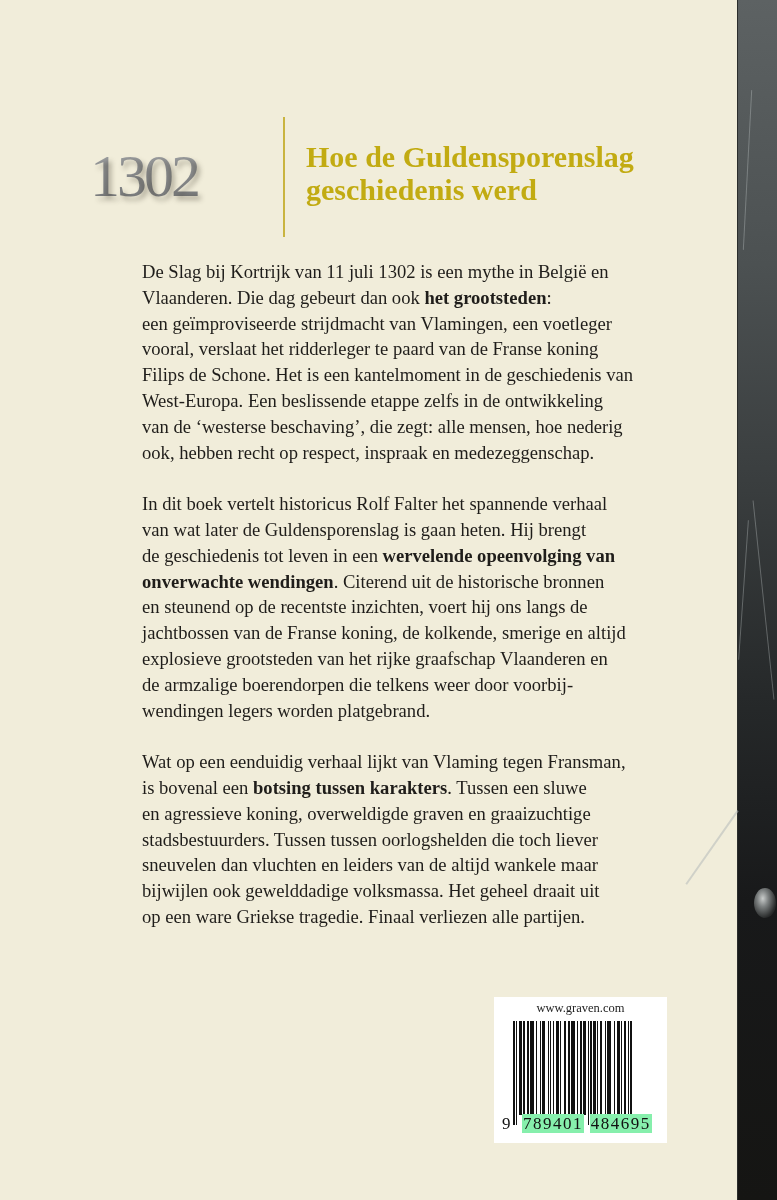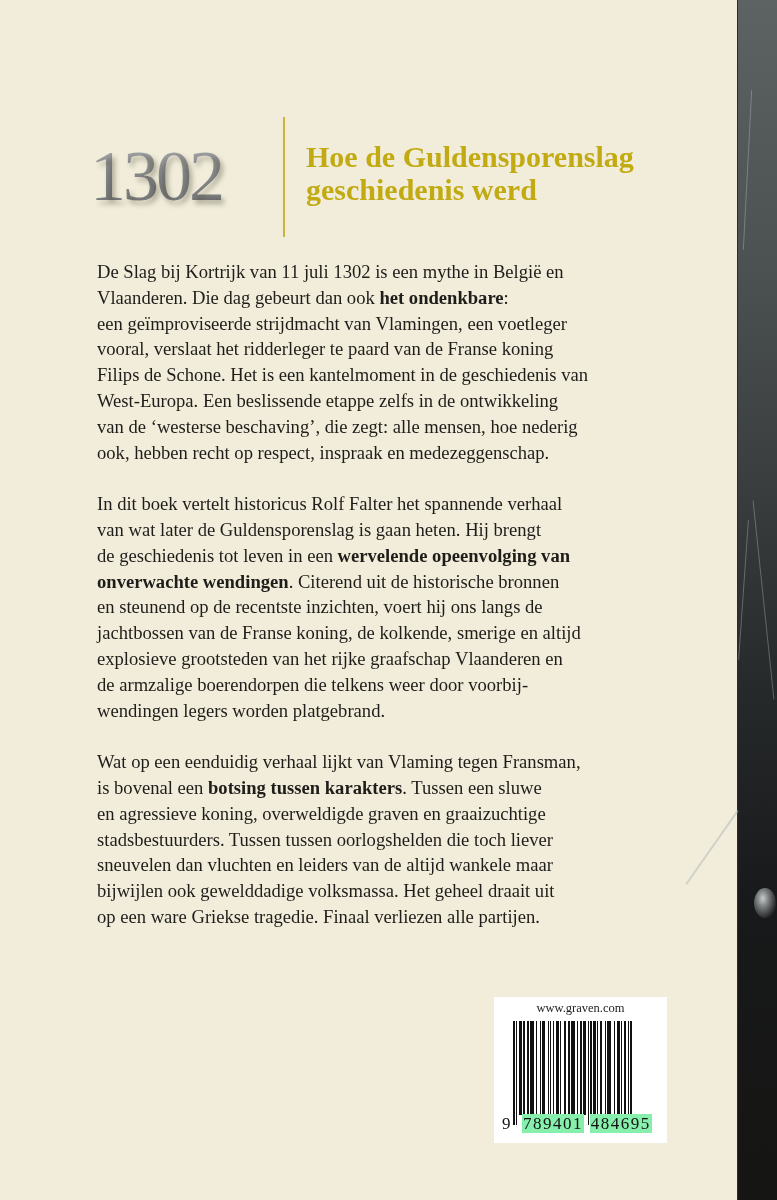--- a/index.html
+++ b/index.html
@@ -27,21 +27,21 @@
     position: absolute; left: 0; top: 810px; width: 2px; height: 90px;
     background: rgba(180,185,185,0.55);
     transform: rotate(35deg); transform-origin: top left;
   }
   .header {
     position: absolute; left: 90px; top: 115px; width: 600px; height: 125px;
   }
   .year {
     position: absolute; left: 0; top: 14px;
     font-family: "Liberation Serif", serif;
-    font-size: 72px; line-height: 94px; letter-spacing: -3px;
+    font-size: 60px; line-height: 94px; letter-spacing: -3px;
     color: #8d8f91;
     background: linear-gradient(180deg, #b9bbbc 0%, #8a8c8e 45%, #6d6f71 100%);
     -webkit-background-clip: text; background-clip: text;
     -webkit-text-fill-color: transparent;
     text-shadow: 3px 4px 5px rgba(60,55,40,0.35);
   }
   .divider {
     position: absolute; left: 193px; top: 2px; width: 2px; height: 120px;
     background: #c9b440;
   }
@@ -50,21 +50,21 @@
     font-family: "Liberation Serif", serif;
     font-weight: bold; font-size: 30px; line-height: 33px;
     color: #c2ab12;
   }
   .subtitle span { display: block; white-space: nowrap; }
   .body-text {
     position: absolute; left: 97px; top: 259px; width: 620px;
     font-size: 18.6px; line-height: 25.8px;
   }
   .para { margin: 0 0 25.8px 0; }
-  .line { display: block; white-space: nowrap; }
+  .line { display: block; white-space: nowrap; margin-left: 45px; }
   b { font-weight: bold; }
   .barcode-box {
     position: absolute; left: 494px; top: 997px; width: 173px; height: 146px;
     background: #ffffff;
   }
   .barcode-url {
     position: absolute; left: 0; right: 0; top: 4px; text-align: center;
     font-size: 12.5px; line-height: 14px; color: #222;
   }
   .bars {
@@ -98,21 +98,21 @@
   <div class="divider"></div>
   <div class="subtitle">
     <span>Hoe de Guldensporenslag</span>
     <span>geschiedenis werd</span>
   </div>
 </div>
 
 <div class="body-text" id="body-text">
     <div class="para">
       <span class="line"><span>De Slag bij Kortrijk van 11 juli 1302 is een mythe in België en</span></span>
-      <span class="line"><span>Vlaanderen. Die dag gebeurt dan ook </span><b>het ondenkbare</b><span>:</span></span>
+      <span class="line"><span>Vlaanderen. Die dag gebeurt dan ook </span><b>het grootsteden</b><span>:</span></span>
       <span class="line"><span>een geïmproviseerde strijdmacht van Vlamingen, een voetleger</span></span>
       <span class="line"><span>vooral, verslaat het ridderleger te paard van de Franse koning</span></span>
       <span class="line"><span>Filips de Schone. Het is een kantelmoment in de geschiedenis van</span></span>
       <span class="line"><span>West-Europa. Een beslissende etappe zelfs in de ontwikkeling</span></span>
       <span class="line"><span>van de ‘westerse beschaving’, die zegt: alle mensen, hoe nederig</span></span>
       <span class="line"><span>ook, hebben recht op respect, inspraak en medezeggenschap.</span></span>
     </div>
     <div class="para">
       <span class="line"><span>In dit boek vertelt historicus Rolf Falter het spannende verhaal</span></span>
       <span class="line"><span>van wat later de Guldensporenslag is gaan heten. Hij brengt</span></span>

